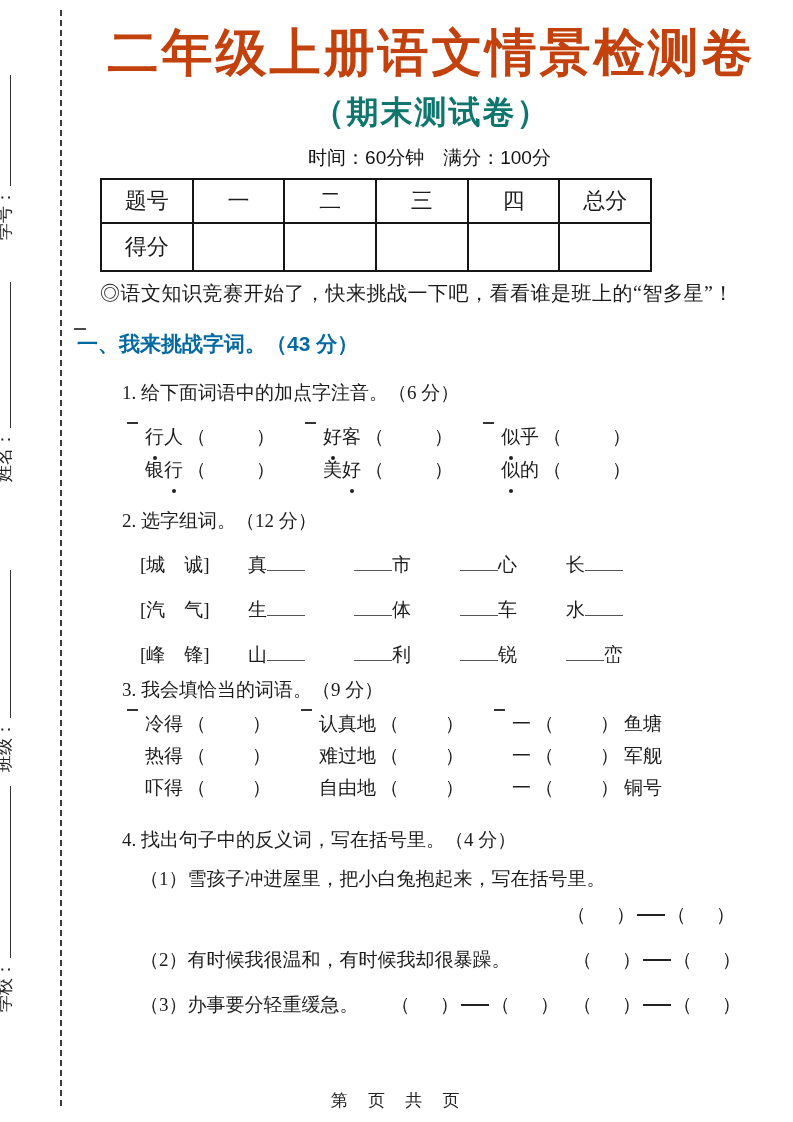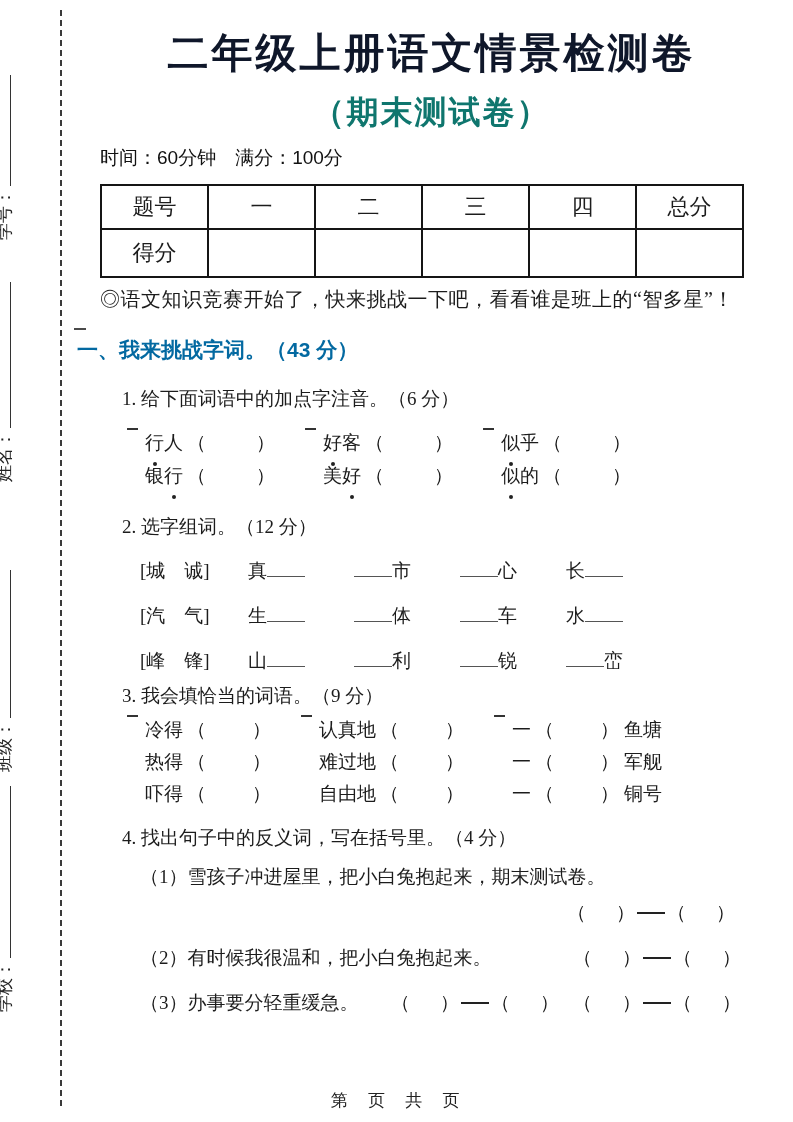--- a/index.html
+++ b/index.html
@@ -17,26 +17,26 @@
     transform:rotate(-90deg);transform-origin:0 100%;
     font-family:"Liberation Sans",sans-serif;font-size:17px;color:#222;white-space:nowrap;}
   .mfield .mline{flex:1;border-bottom:1.7px solid #333;margin:0 0 5px 3px;}
   .mf1{top:214px;width:165px;}
   .mf2{top:456px;width:200px;}
   .mf3{top:746px;width:202px;}
   .mf4{top:986px;width:226px;}
   
   .content{position:absolute;left:100px;top:0;width:663px;}
   .title{margin:26px 0 0 0;text-align:center;font-family:Liberation Sans, sans-serif;
-    font-weight:bold;font-size:41px;line-height:54px;letter-spacing:3px;color:#0f172a;}
+    font-weight:bold;font-size:51px;line-height:54px;letter-spacing:3px;color:#c2410c;}
   .subtitle{margin:10px 0 0 0;text-align:center;font-family:"Liberation Sans",sans-serif;
     font-weight:bold;font-size:32px;line-height:44px;letter-spacing:2px;color:#0f766e;}
-  .meta{margin-top:12px;text-align:left;font-family:"Liberation Sans",sans-serif;
+  .meta{margin-top:12px;text-align:center;font-family:"Liberation Sans",sans-serif;
     font-size:19px;line-height:24px;padding-right:4px;color:#111;}
-  table.score{border-collapse:collapse;width:644px;margin-top:14px;table-layout:fixed;}
+  table.score{border-collapse:collapse;width:552px;margin-top:8px;table-layout:fixed;}
   table.score td{border:2.2px solid #151515;text-align:center;font-size:22px;
     height:42px;padding:0;}
   table.score tr.r2 td{height:46px;}
   .notice{margin-top:8px;font-size:20px;line-height:26px;letter-spacing:0.5px;}
   .sec-title{margin:24px 0 0 -23px;font-family:"Liberation Sans",sans-serif;
     font-weight:bold;font-size:21px;color:#0369a1;}
   .q-title{margin:22px 0 0 22px;font-size:19px;}
   
   .group-row{display:flex;margin:16px 0 0 27px;gap:30px;align-items:flex-start;}
   .wgroup{display:flex;align-items:flex-start;font-family:Liberation Mono, monospace;}
@@ -195,30 +195,30 @@
         <div class="wgroup">
           <div class="brace"></div>
           <div class="rows">
             <div class="q-line"><span>一</span><span class="ppair apre"><span class="p">（</span><span class="pgap" style="width: 46px;"></span><span class="p">）</span></span><span class="apost">鱼塘</span></div>
             <div class="q-line"><span>一</span><span class="ppair apre"><span class="p">（</span><span class="pgap" style="width: 46px;"></span><span class="p">）</span></span><span class="apost">军舰</span></div>
             <div class="q-line"><span>一</span><span class="ppair apre"><span class="p">（</span><span class="pgap" style="width: 46px;"></span><span class="p">）</span></span><span class="apost">铜号</span></div>
           </div>
         </div>
       </div>
 
-    <div class="q-title" style="margin-top:14px">4. 找出句子中的反义词，写在括号里。（4 分）</div>
+    <div class="q-title" style="margin-top:22px">4. 找出句子中的反义词，写在括号里。（4 分）</div>
     <div>
         <div class="q4item">
           <span class="q4num">（1）</span>
-          <span class="q4sentence">雪孩子冲进屋里，把小白兔抱起来，期末测试卷。</span>
+          <span class="q4sentence">雪孩子冲进屋里，把小白兔抱起来，写在括号里。</span>
         </div>
         <div class="q4answer-line"><span class="ppair"><span class="ppair"><span class="p">（</span><span class="pgap" style="width: 30px;"></span><span class="p">）</span></span><span class="dash"></span><span class="ppair"><span class="p">（</span><span class="pgap" style="width: 30px;"></span><span class="p">）</span></span></span></div>
         <div class="q4item mt">
           <span class="q4num">（2）</span>
-          <span class="q4sentence">有时候我很温和，把小白兔抱起来。</span>
+          <span class="q4sentence">有时候我很温和，有时候我却很暴躁。</span>
           <span class="q4answers">
             <span class="ppair"><span class="ppair"><span class="p">（</span><span class="pgap" style="width: 30px;"></span><span class="p">）</span></span><span class="dash"></span><span class="ppair"><span class="p">（</span><span class="pgap" style="width: 30px;"></span><span class="p">）</span></span></span>
           </span>
         </div>
         <div class="q4item mt">
           <span class="q4num">（3）</span>
           <span class="q4sentence">办事要分轻重缓急。</span>
           <span class="q4answers">
             <span class="ppair"><span class="ppair"><span class="p">（</span><span class="pgap" style="width: 30px;"></span><span class="p">）</span></span><span class="dash"></span><span class="ppair"><span class="p">（</span><span class="pgap" style="width: 30px;"></span><span class="p">）</span></span></span>
             <span class="ppair"><span class="ppair"><span class="p">（</span><span class="pgap" style="width: 30px;"></span><span class="p">）</span></span><span class="dash"></span><span class="ppair"><span class="p">（</span><span class="pgap" style="width: 30px;"></span><span class="p">）</span></span></span>

